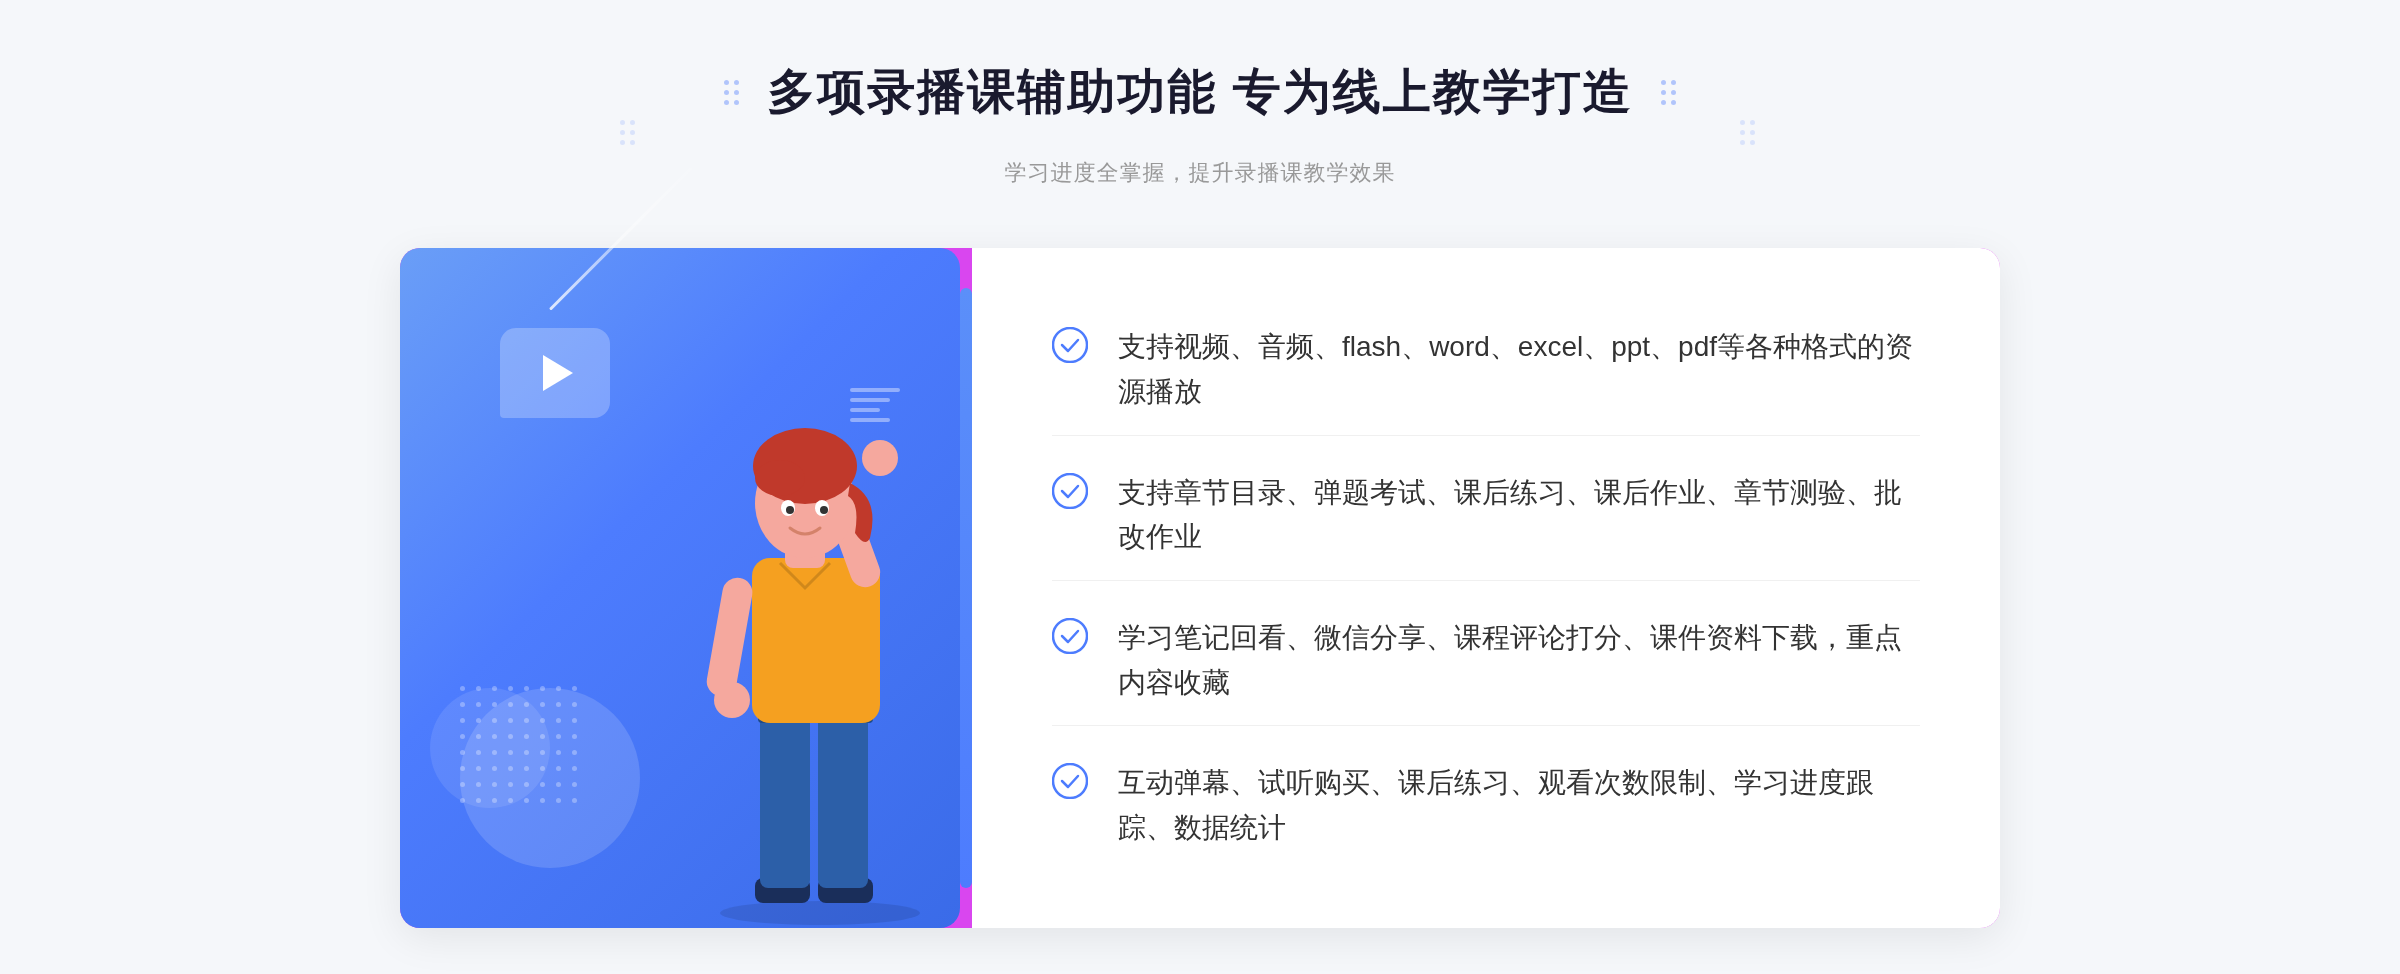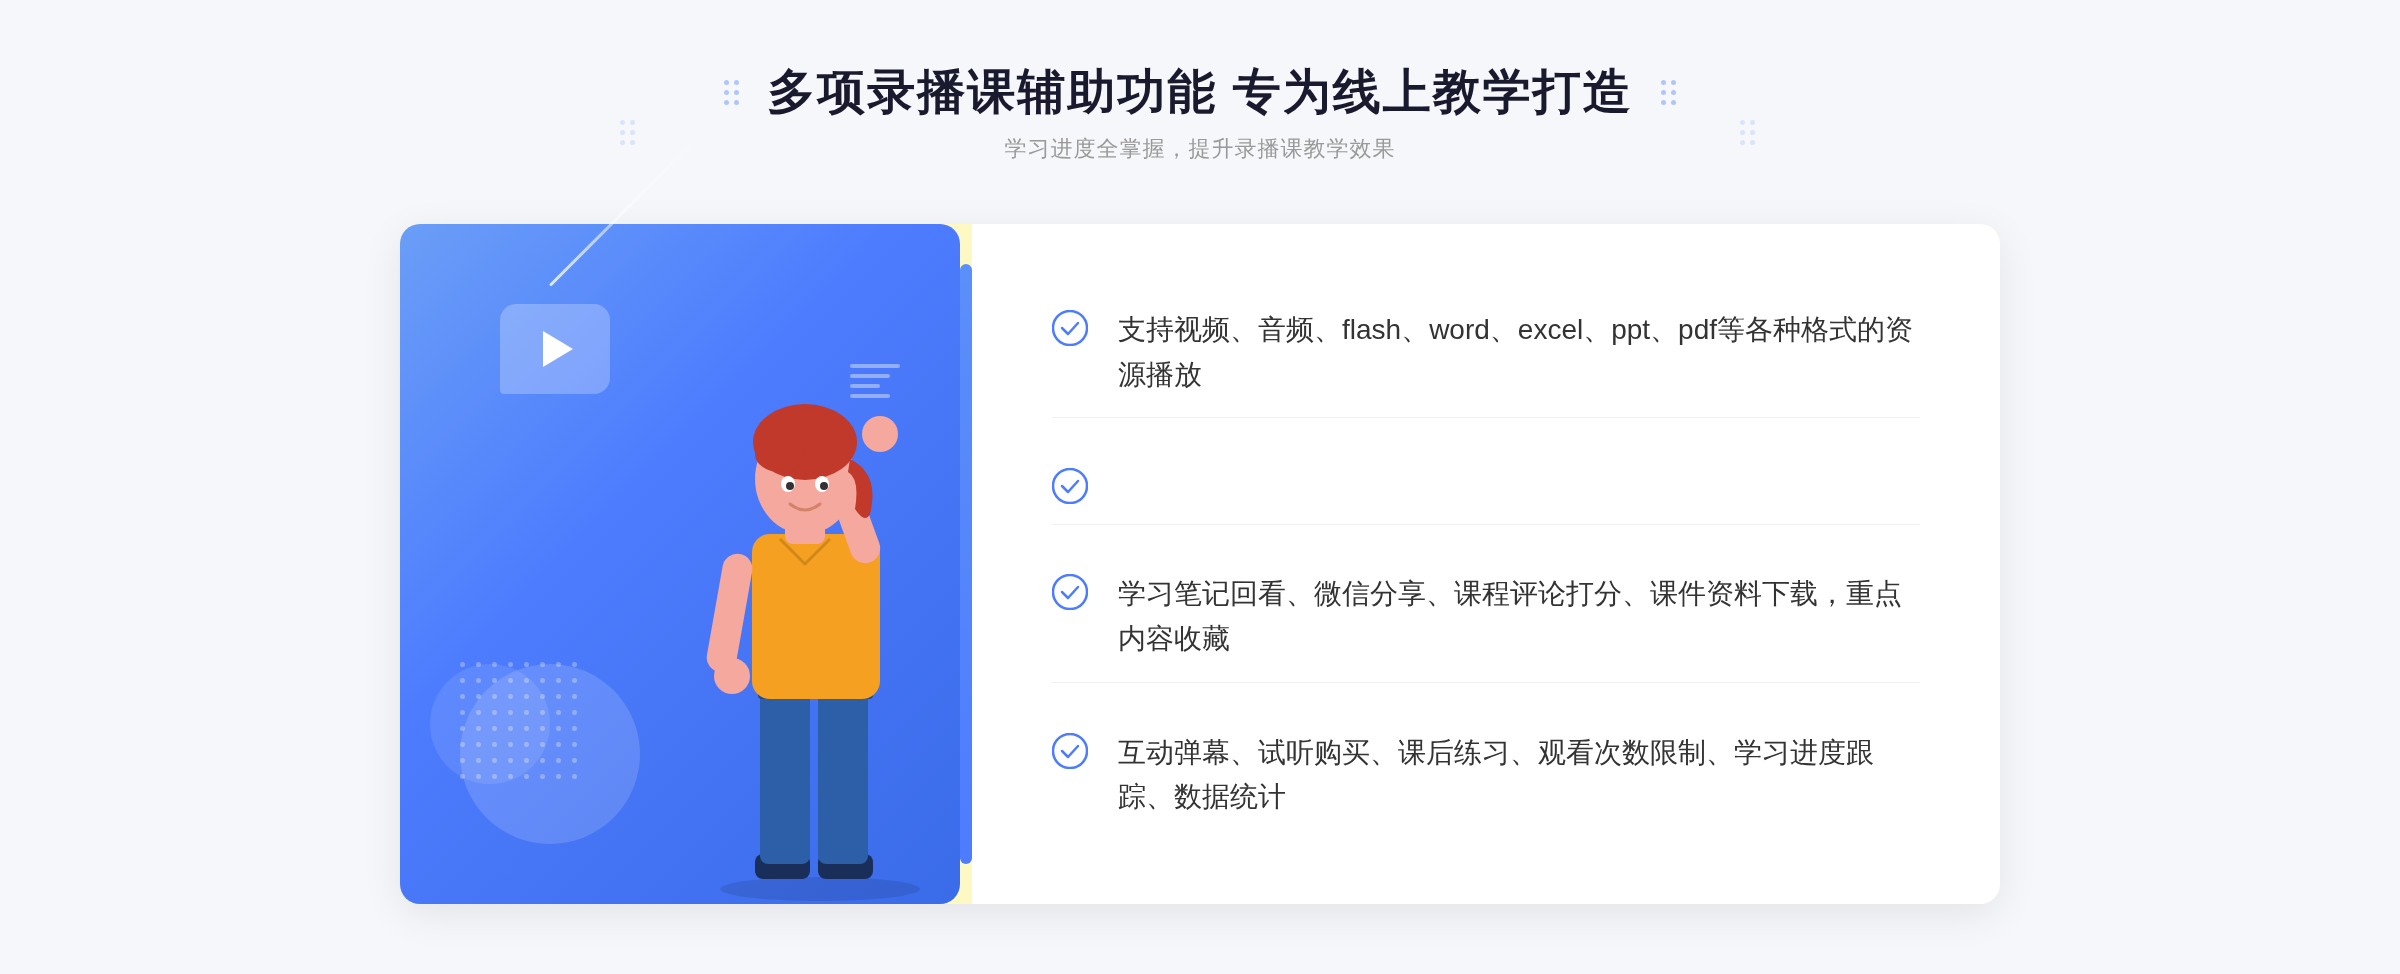--- a/index.html
+++ b/index.html
@@ -64,26 +64,27 @@
       font-weight: 700;
       color: #1a1a2e;
       letter-spacing: 2px;
     }
     .sub-title {
       font-size: 22px;
       color: #999;
       text-align: center;
       margin-bottom: 60px;
       letter-spacing: 1px;
+      margin-top: 24px;
     }
 
     
     .content-card {
       width: 1600px;
-      background: #fef9c3;
+      background: #d946ef;
       border-radius: 20px;
       display: flex;
       overflow: visible;
       box-shadow: 0 10px 40px rgba(0,0,0,0.08);
       position: relative;
     }
 
     
     .illustration-area {
       width: 560px;
@@ -550,20 +551,21 @@
         <span class="feature-text">支持视频、音频、flash、word、excel、ppt、pdf等各种格式的资源播放</span>
       </div>
 
       <div class="feature-item">
         <div class="check-icon">
           <svg viewBox="0 0 36 36" fill="none" xmlns="http://www.w3.org/2000/svg">
             <circle cx="18" cy="18" r="17" stroke="#4d7cfe" stroke-width="2.5"></circle>
             <path d="M10 18 L16 24 L26 13" stroke="#4d7cfe" stroke-width="2.5" stroke-linecap="round" stroke-linejoin="round"></path>
           </svg>
         </div>
+        <span class="feature-text">支持章节目录、弹题考试、课后练习、课后作业、章节测验、批改作业</span>
       </div>
 
       <div class="feature-item">
         <div class="check-icon">
           <svg viewBox="0 0 36 36" fill="none" xmlns="http://www.w3.org/2000/svg">
             <circle cx="18" cy="18" r="17" stroke="#4d7cfe" stroke-width="2.5"></circle>
             <path d="M10 18 L16 24 L26 13" stroke="#4d7cfe" stroke-width="2.5" stroke-linecap="round" stroke-linejoin="round"></path>
           </svg>
         </div>
         <span class="feature-text">学习笔记回看、微信分享、课程评论打分、课件资料下载，重点内容收藏</span>

